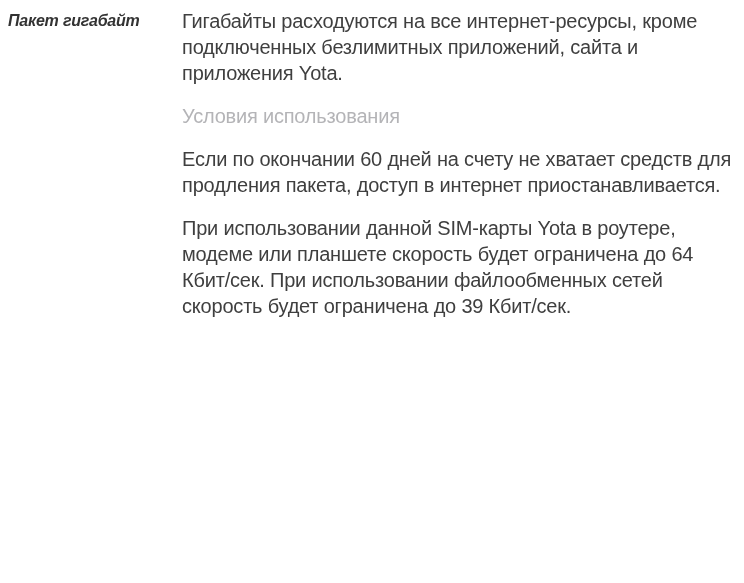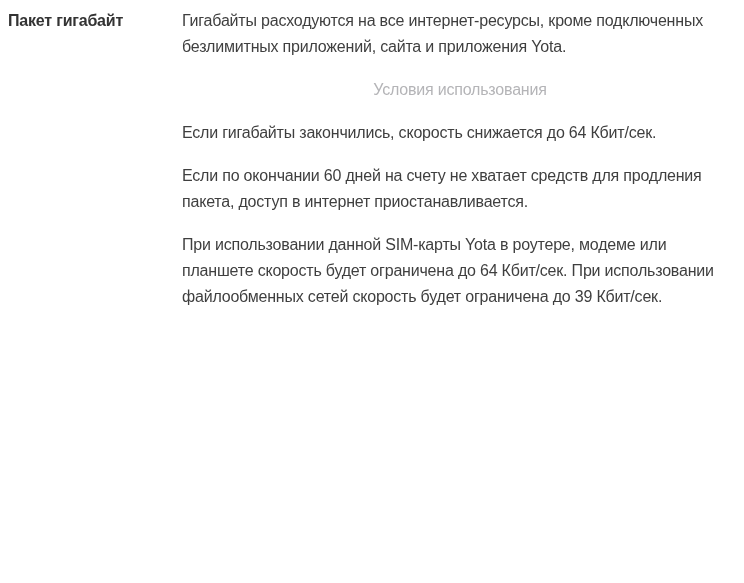--- a/index.html
+++ b/index.html
@@ -22,45 +22,44 @@
     flex: 0 0 174px;
     width: 174px;
   }
   .section-title {
     margin: 0;
     font-size: 16px;
     font-weight: 700;
     line-height: 26px;
     color: #333333;
     letter-spacing: -0.2px;
+    font-style: italic;
   }
   .right-col {
     flex: 1 1 auto;
     max-width: 556px;
   }
   .para {
     margin: 0 0 17px 0;
-    font-size: 16px;
+    font-size: 20px;
     line-height: 26px;
     color: #3f3f3f;
     letter-spacing: -0.2px;
     max-width: 556px;
   }
   .para.muted {
     color: #b4b4b7;
-    text-align: center;
   }
 </style>
 </head>
 <body>
 
 <div class="page">
   <div class="left-col">
     <h2 class="section-title">Пакет гигабайт</h2>
   </div>
   <div class="right-col">
     <p class="para">Гигабайты расходуются на все интернет-ресурсы, кроме подключенных безлимитных приложений, сайта и приложения Yota.</p>
     <p class="para muted">Условия использования</p>
-    <p class="para">Если гигабайты закончились, скорость снижается до 64 Кбит/сек.</p>
     <p class="para">Если по окончании 60 дней на счету не хватает средств для продления пакета, доступ в интернет приостанавливается.</p>
     <p class="para">При использовании данной SIM-карты Yota в роутере, модеме или планшете скорость будет ограничена до 64 Кбит/сек. При использовании файлообменных сетей скорость будет ограничена до 39 Кбит/сек.</p>
   </div>
 </div>
 
 </body></html>

